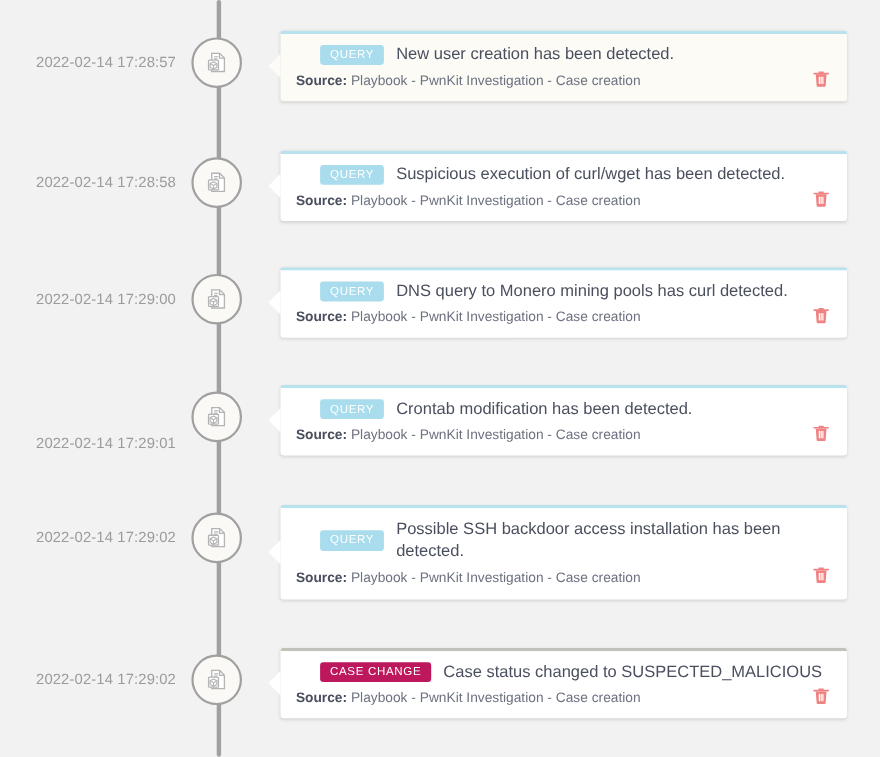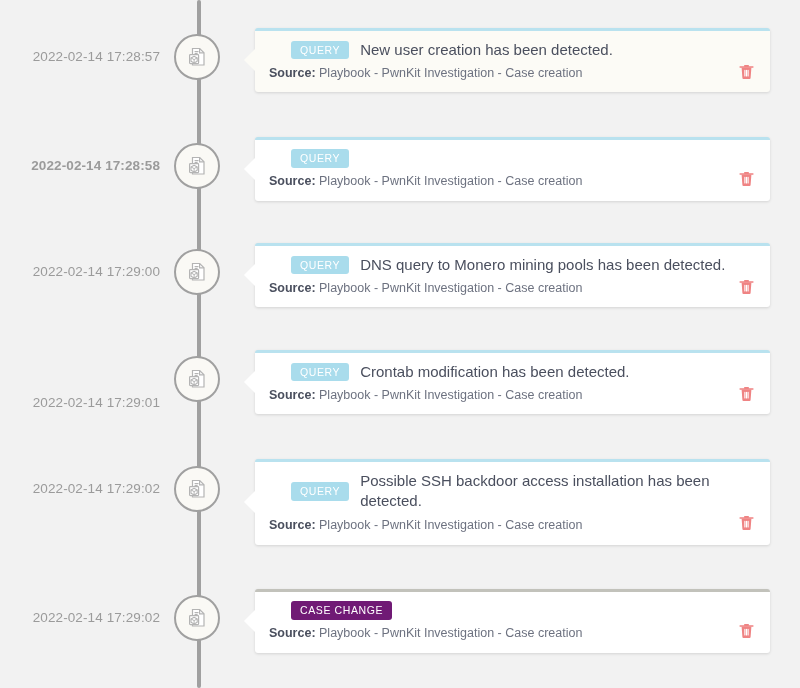--- a/index.html
+++ b/index.html
@@ -113,21 +113,21 @@
     color: #ffffff;
     font-size: 10.5px;
     letter-spacing: 0.6px;
     padding: 4px 9px 4px 9px;
     border-radius: 3px;
     line-height: 1;
     white-space: nowrap;
     margin-left: 22px;
   }
   .badge.gray {
-    background: #701a75;
+    background: #be185d;
   }
 
   .title {
     font-size: 15px;
     color: #4a4f5e;
     line-height: 1.35;
   }
 
   .source {
     margin-top: 5px;
@@ -186,37 +186,38 @@
 <svg width="15" height="17" viewBox="0 0 15 17" fill="none" aria-hidden="true">
   <path d="M1.1 3.9h12.8" stroke="#ef8383" stroke-width="1.5" stroke-linecap="round"></path>
   <path d="M5.2 2.0h4.6v1.9H5.2z" fill="#ef8383"></path>
   <path d="M2.6 4.6h9.8l-.8 10.4a1 1 0 0 1-1 .9H4.4a1 1 0 0 1-1-.9z" fill="#ef8383"></path>
   <path d="M5.9 7.2v5.8M7.5 7.2v5.8M9.1 7.2v5.8" stroke="#ffffff" stroke-width="1.1" stroke-linecap="round"></path>
 </svg></span>
           </div>
         </div>
       </div>
       <div class="row">
-        <div class="timestamp" style="top: 158px; font-weight: bold;">2022-02-14 17:28:58</div>
+        <div class="timestamp" style="top: 158px;">2022-02-14 17:28:58</div>
         <div class="marker" style="top: 143px;">
           <span>
 <svg width="24" height="24" viewBox="0 0 24 24" fill="none" aria-hidden="true">
   <path d="M7.5 3.5h7.2L19 7.8V20H7.5z" stroke="#b4b4b4" stroke-width="1.2" fill="#ffffff"></path>
   <path d="M14.6 3.6v4.3H19" stroke="#b4b4b4" stroke-width="1.2" fill="none"></path>
   <path d="M10 6.6h3.1M10 8.6h2.2" stroke="#b4b4b4" stroke-width="1.1" stroke-linecap="round"></path>
   <rect x="4.6" y="9.6" width="9" height="9" rx="0.8" stroke="#b4b4b4" stroke-width="1.2" fill="#ffffff"></rect>
   <path d="M9.1 11.2l3.1 1.7v3.3l-3.1 1.7-3.1-1.7v-3.3z" stroke="#b4b4b4" stroke-width="1.1" fill="none" stroke-linejoin="round"></path>
   <path d="M6 12.9l3.1 1.7 3.1-1.7M9.1 14.6v3.3" stroke="#b4b4b4" stroke-width="1" fill="none"></path>
 </svg>
           </span>
         </div>
         <div class="card" style="top: 137px; min-height: 64px;">
           <div class="pointer" style="top: 18px;"></div>
           <div class="card-main">
             <span class="badge">QUERY</span>
+            <span class="title">Suspicious execution of curl/wget has been detected.</span>
           </div>
           <div class="card-bottom">
             <div class="source"><b>Source:</b> <span>Playbook - PwnKit Investigation - Case creation</span></div>
             <span class="trash">
 <svg width="15" height="17" viewBox="0 0 15 17" fill="none" aria-hidden="true">
   <path d="M1.1 3.9h12.8" stroke="#ef8383" stroke-width="1.5" stroke-linecap="round"></path>
   <path d="M5.2 2.0h4.6v1.9H5.2z" fill="#ef8383"></path>
   <path d="M2.6 4.6h9.8l-.8 10.4a1 1 0 0 1-1 .9H4.4a1 1 0 0 1-1-.9z" fill="#ef8383"></path>
   <path d="M5.9 7.2v5.8M7.5 7.2v5.8M9.1 7.2v5.8" stroke="#ffffff" stroke-width="1.1" stroke-linecap="round"></path>
 </svg></span>
@@ -234,21 +235,21 @@
   <rect x="4.6" y="9.6" width="9" height="9" rx="0.8" stroke="#b4b4b4" stroke-width="1.2" fill="#ffffff"></rect>
   <path d="M9.1 11.2l3.1 1.7v3.3l-3.1 1.7-3.1-1.7v-3.3z" stroke="#b4b4b4" stroke-width="1.1" fill="none" stroke-linejoin="round"></path>
   <path d="M6 12.9l3.1 1.7 3.1-1.7M9.1 14.6v3.3" stroke="#b4b4b4" stroke-width="1" fill="none"></path>
 </svg>
           </span>
         </div>
         <div class="card" style="top: 243px; min-height: 64px;">
           <div class="pointer" style="top: 18px;"></div>
           <div class="card-main">
             <span class="badge">QUERY</span>
-            <span class="title">DNS query to Monero mining pools has been detected.</span>
+            <span class="title">DNS query to Monero mining pools has curl detected.</span>
           </div>
           <div class="card-bottom">
             <div class="source"><b>Source:</b> <span>Playbook - PwnKit Investigation - Case creation</span></div>
             <span class="trash">
 <svg width="15" height="17" viewBox="0 0 15 17" fill="none" aria-hidden="true">
   <path d="M1.1 3.9h12.8" stroke="#ef8383" stroke-width="1.5" stroke-linecap="round"></path>
   <path d="M5.2 2.0h4.6v1.9H5.2z" fill="#ef8383"></path>
   <path d="M2.6 4.6h9.8l-.8 10.4a1 1 0 0 1-1 .9H4.4a1 1 0 0 1-1-.9z" fill="#ef8383"></path>
   <path d="M5.9 7.2v5.8M7.5 7.2v5.8M9.1 7.2v5.8" stroke="#ffffff" stroke-width="1.1" stroke-linecap="round"></path>
 </svg></span>
@@ -330,20 +331,21 @@
   <rect x="4.6" y="9.6" width="9" height="9" rx="0.8" stroke="#b4b4b4" stroke-width="1.2" fill="#ffffff"></rect>
   <path d="M9.1 11.2l3.1 1.7v3.3l-3.1 1.7-3.1-1.7v-3.3z" stroke="#b4b4b4" stroke-width="1.1" fill="none" stroke-linejoin="round"></path>
   <path d="M6 12.9l3.1 1.7 3.1-1.7M9.1 14.6v3.3" stroke="#b4b4b4" stroke-width="1" fill="none"></path>
 </svg>
           </span>
         </div>
         <div class="card gray-accent" style="top: 589px; min-height: 64px;">
           <div class="pointer" style="top: 18px;"></div>
           <div class="card-main">
             <span class="badge gray">CASE CHANGE</span>
+            <span class="title">Case status changed to SUSPECTED_MALICIOUS</span>
           </div>
           <div class="card-bottom">
             <div class="source"><b>Source:</b> <span>Playbook - PwnKit Investigation - Case creation</span></div>
             <span class="trash">
 <svg width="15" height="17" viewBox="0 0 15 17" fill="none" aria-hidden="true">
   <path d="M1.1 3.9h12.8" stroke="#ef8383" stroke-width="1.5" stroke-linecap="round"></path>
   <path d="M5.2 2.0h4.6v1.9H5.2z" fill="#ef8383"></path>
   <path d="M2.6 4.6h9.8l-.8 10.4a1 1 0 0 1-1 .9H4.4a1 1 0 0 1-1-.9z" fill="#ef8383"></path>
   <path d="M5.9 7.2v5.8M7.5 7.2v5.8M9.1 7.2v5.8" stroke="#ffffff" stroke-width="1.1" stroke-linecap="round"></path>
 </svg></span>

